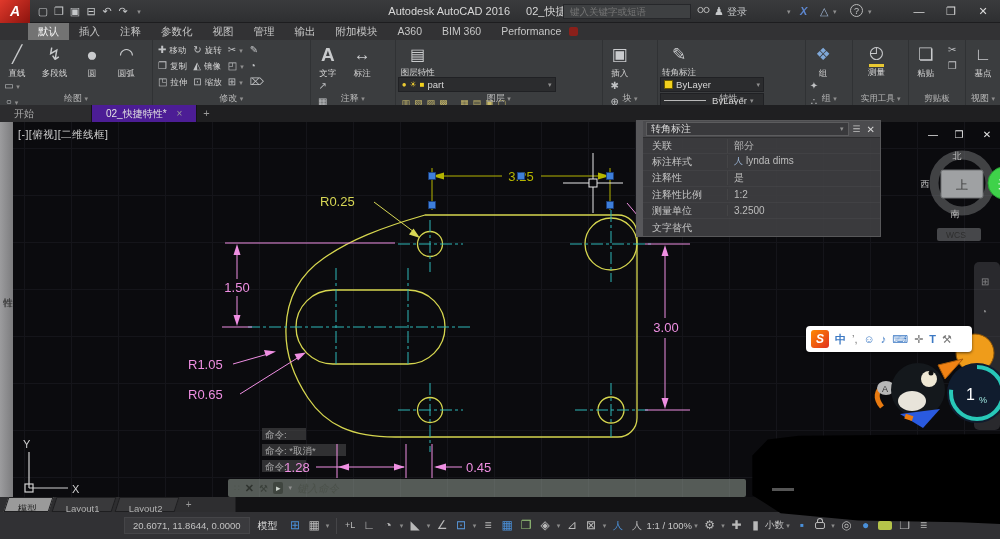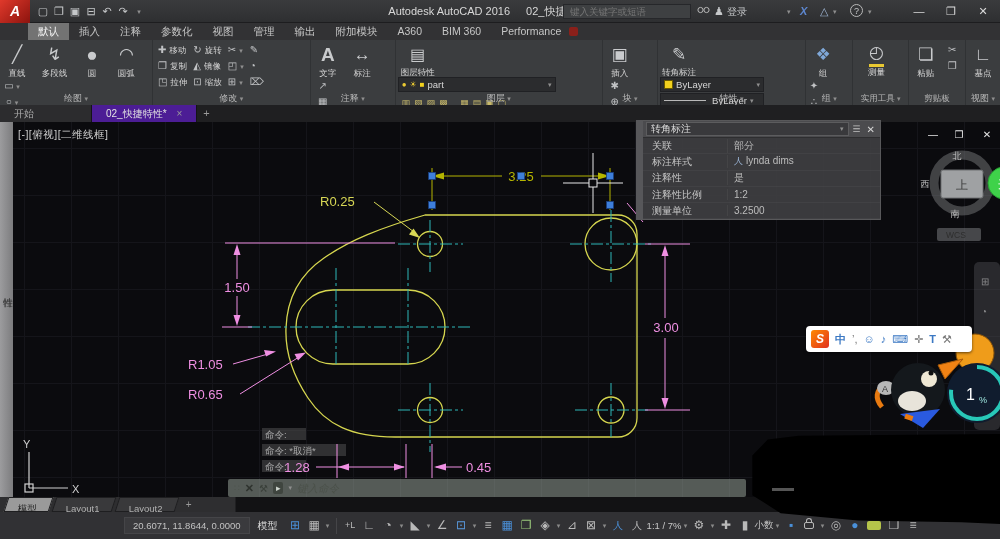--- a/index.html
+++ b/index.html
@@ -456,20 +456,24 @@
         <span class="qv">是</span>
       </div>
     <div class="qprow">
         <span class="ql">注释性比例</span>
         <span class="qv">1:2</span>
       </div>
     <div class="qprow">
         <span class="ql">测量单位</span>
         <span class="qv">3.2500</span>
       </div>
+    <div class="qprow" style="border-bottom:none">
+        <span class="ql">文字替代</span>
+        <span class="qv"></span>
+      </div>
   </div>
 
   <div id="cmdbar">
     <span class="grip">∷</span>
     <span class="cx">✕</span>
     <span class="cw">⚒</span>
     <span id="cmdchip">▸</span>
     <span class="caret">▾</span>
     <input id="cmdinput" placeholder="键入命令" style="">
   </div>
@@ -517,21 +521,21 @@
   <span class="sic">≡</span>
   <span class="sic active">▦</span>
   <span class="sic green">❐</span>
   <span class="sic">◈</span>
   <span class="scaret">▾</span>
   <span class="sic">⊿</span>
   <span class="sic">⊠</span>
   <span class="scaret">▾</span>
   <span class="sic active" style="font-size:10px">人</span>
   <span class="sic" style="font-size:10px">人</span>
-  <span id="sscale">1:1 / 7%</span>
+  <span id="sscale">1:1 / 100%</span>
   <span class="scaret">▾</span>
   <span class="sic">⚙</span>
   <span class="scaret">▾</span>
   <span class="sic">✚</span>
   <span class="sic">▮</span>
   <span id="sunits">小数</span>
   <span class="scaret">▾</span>
   <span class="sic active">▪</span>
   <span class="lockic"></span>
   <span class="scaret">▾</span>

